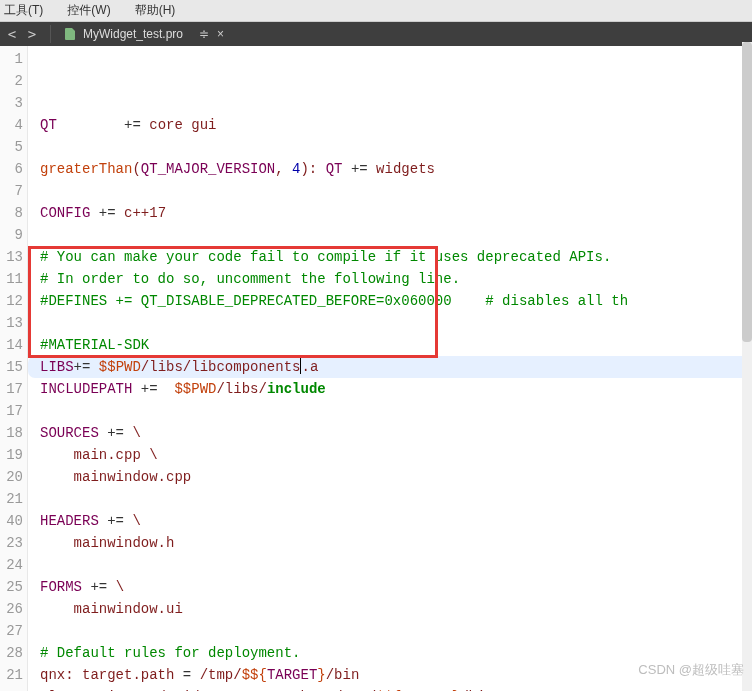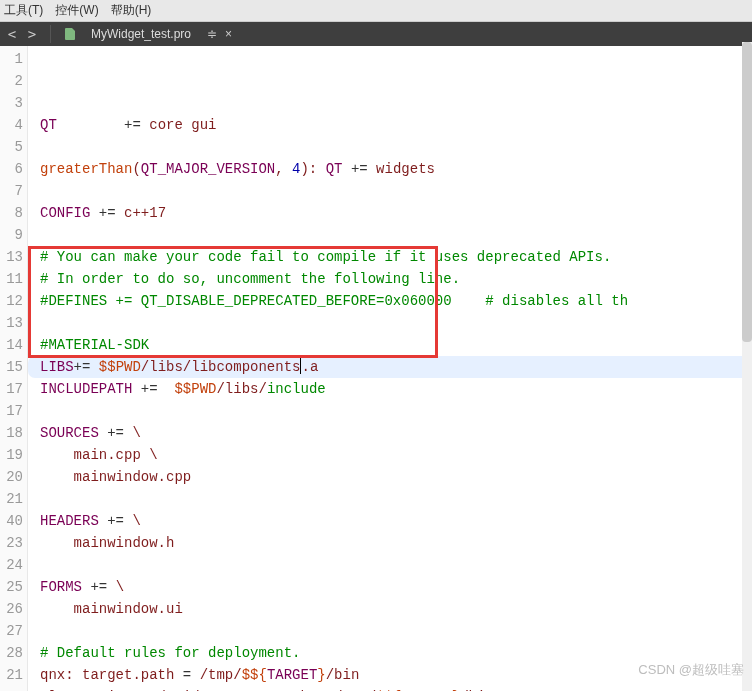--- a/index.html
+++ b/index.html
@@ -10,21 +10,21 @@
   height: 691px;
   overflow: hidden;
   position: relative;
 }
 .menubar {
   background: #e8e8e8;
   border-bottom: 1px solid #ccc;
   padding: 2px 4px;
   font-size: 12px;
   display: flex;
-  gap: 12px;
+  gap: 24px;
   color: #333;
 }
 .menubar span { cursor: default; }
 .topbar {
   background: #3e3e3e;
   height: 24px;
   display: flex;
   align-items: center;
   padding: 0 4px;
   gap: 4px;
@@ -38,21 +38,21 @@
 }
 .tab-sep {
   width: 1px;
   height: 18px;
   background: #555;
   margin: 0 6px;
 }
 .tab {
   display: flex;
   align-items: center;
-  gap: 16px;
+  gap: 8px;
   color: #ddd;
   font-size: 12px;
   padding: 2px 4px;
 }
 .file-icon {
   width: 10px;
   height: 12px;
   background: #7fb87f;
   border-radius: 1px;
   display: inline-block;
@@ -97,21 +97,21 @@
   padding-left: 12px;
   padding-top: 2px;
   position: relative;
   white-space: pre;
   overflow: hidden;
 }
 .line { height: 22px; }
 .line.current { background: #e6f0ff; margin-left: -12px; padding-left: 12px; border-radius: 7px; }
 .op { color: #333; }
 .num { color: #0000aa; }
-.str { color: #008800; }
+.str { color: #008800; font-weight: bold; }
 .cmt { color: #008800; }
 .fn { color: #c2410c; }
 .var { color: #7a0055; }
 .plain { color: #7f1d1d; }
 .redbox {
   position: absolute;
   border: 3px solid #e53935;
   pointer-events: none;
   z-index: 5;
 }

